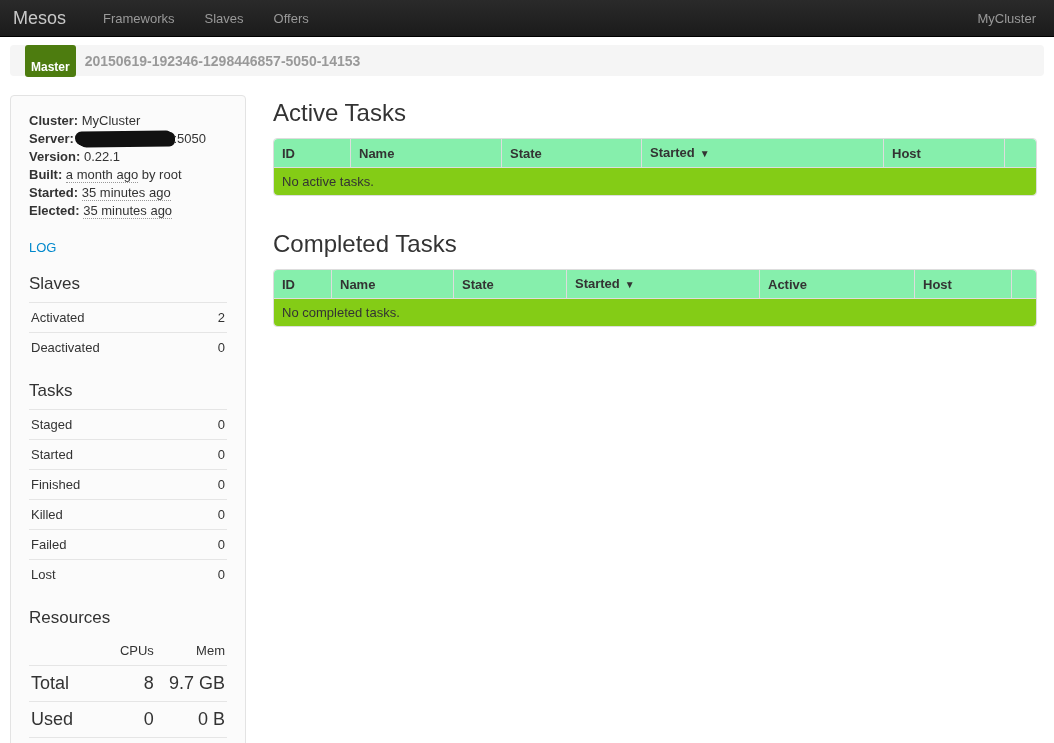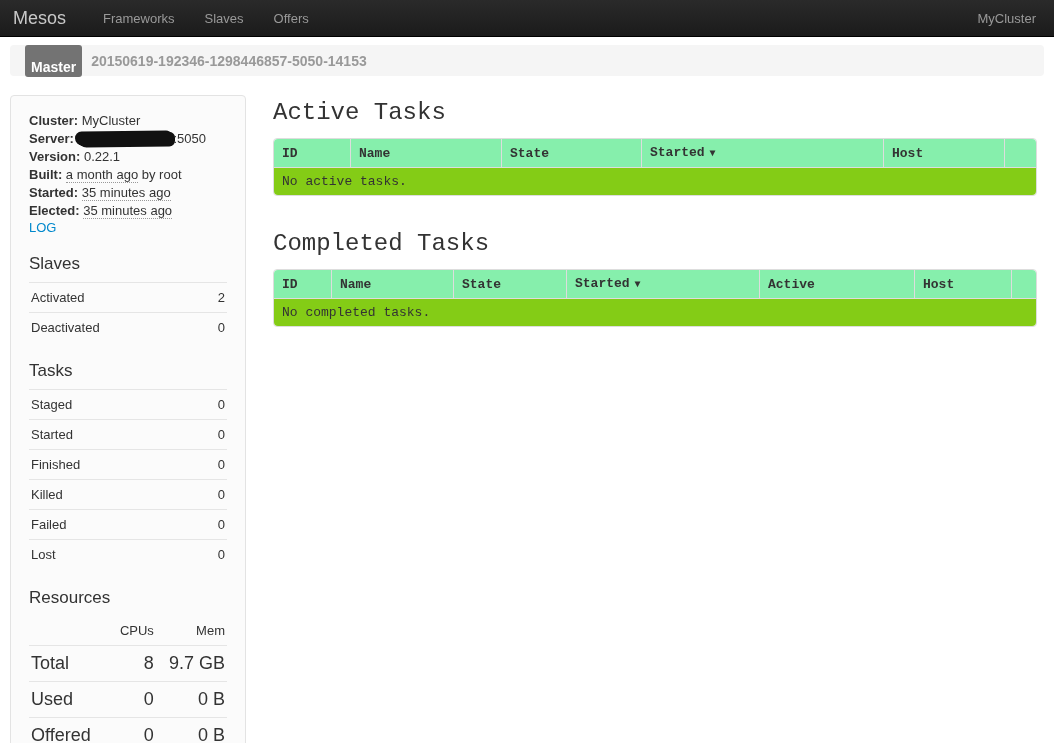--- a/index.html
+++ b/index.html
@@ -20,21 +20,21 @@
   .brand { color: #c8c8c8; font-size: 18px; padding: 0 22px 0 13px; text-decoration: none; cursor: pointer; }
   .nav-link { color: #999999; font-size: 13px; padding: 0 15px; text-decoration: none; cursor: pointer; line-height: 37px; }
   .nav-right { margin-left: auto; padding-right: 18px; color: #999999; font-size: 13px; }
 
   
   .breadcrumb {
     margin: 8px 10px 0 10px; background: #f5f5f5; border-radius: 4px;
     padding: 7px 15px; display: flex; align-items: center; height: 31px;
   }
   .badge-master {
-    background: #737373; color: #ffffff; font-weight: bold; font-size: 14px;
+    background: #4d7c0f; color: #ffffff; font-weight: bold; font-size: 12px;
     padding: 15px 6px 3px; border-radius: 3px; margin-right: 9px; line-height: 14px;
   }
   .bc-id { color: #999999; font-size: 14px; font-weight: bold; }
 
   
   .content-row { display: flex; margin: 19px 10px 0 10px; align-items: flex-start; }
 
   
   .sidebar {
     width: 236px; min-width: 236px; height: 690px;
@@ -43,32 +43,32 @@
   }
   .info-line { line-height: 18px; font-size: 13px; }
   .b { font-weight: bold; }
   .underdot { border-bottom: 1px dotted #999; }
   .italic { }
   .redact {
     display: inline-block; vertical-align: middle; position: relative; top: -1px;
     width: 96px; height: 14px; background: #111; border-radius: 8px 6px 7px 9px;
     transform: rotate(-0.8deg); box-shadow: 2px 1px 0 #111, -2px -1px 0 #111;
   }
-  .log-link { color: #0088cc; text-decoration: none; cursor: pointer; display: inline-block; margin-top: 0; font-size: 13px; }
+  .log-link { color: #0088cc; text-decoration: none; cursor: pointer; display: inline-block; margin-top: 20px; font-size: 13px; }
   .side-title { font-size: 17px; font-weight: 400; color: #333; margin: 19px 0 8px 0; }
   .srow {
     display: flex; justify-content: space-between;
     padding: 7px 2px; border-top: 1px solid #e5e5e5; font-size: 13px;
   }
   .res-head { display: flex; padding: 7px 2px; font-size: 13px; align-items: center; }
   .res-row { display: flex; padding: 7px 2px; border-top: 1px solid #e5e5e5; font-size: 18px; }
   .res-c1 { flex: 1.15; } .res-c2 { flex: 0.75; text-align: right; } .res-c3 { flex: 1.1; text-align: right; }
 
   
-  .main { flex: 1; margin-left: 27px; font-family: Liberation Mono, monospace; }
+  .main { flex: 1; margin-left: 27px; }
   .section-title { font-size: 24px; font-weight: 400; color: #333; margin: 4px 0 11px 0; line-height: 28px; }
   .section-title.second { margin-top: 34px; }
   table.tasks {
     border-collapse: separate; border-spacing: 0; table-layout: fixed;
     width: 762px; border: 1px solid #ddd; border-radius: 4px;
   }
   table.tasks th {
     text-align: left; font-size: 13px; font-weight: bold; color: #333;
     padding: 6px 8px; border-left: 1px solid #ddd; cursor: pointer;
     background: #86efac; line-height: 15px;

